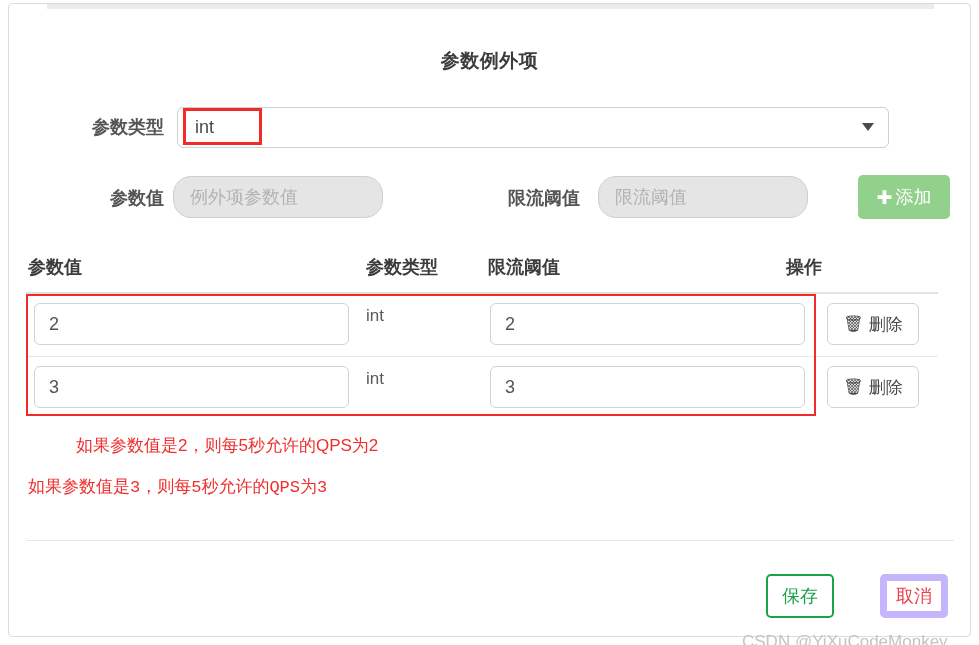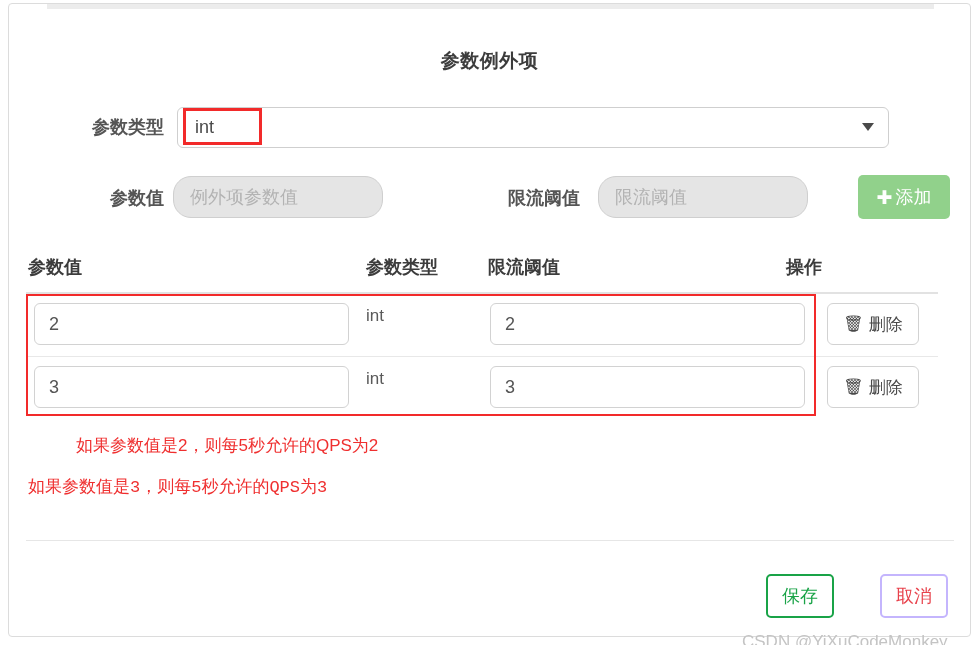--- a/index.html
+++ b/index.html
@@ -230,21 +230,21 @@
     position: absolute;
     top: 574px;
     width: 68px; height: 44px;
     background: #ffffff;
     border-radius: 5px;
     font-size: 18px;
     font-family: "Liberation Sans", "DejaVu Sans", sans-serif;
     cursor: pointer;
   }
   .btn-save   { left: 766px; border: 2px solid #19a347; color: #19a347; }
-  .btn-cancel { left: 880px; border: 2px solid #c4b5fd; color: #e8424c; }
+  .btn-cancel { left: 880px; border: 7px solid #c4b5fd; color: #e8424c; }
 
   .watermark {
     position: absolute;
     left: 742px; top: 613px;
     font-size: 17px;
     color: #c4c4c4;
     white-space: nowrap;
     margin-top: 19px;
   }
 </style>

